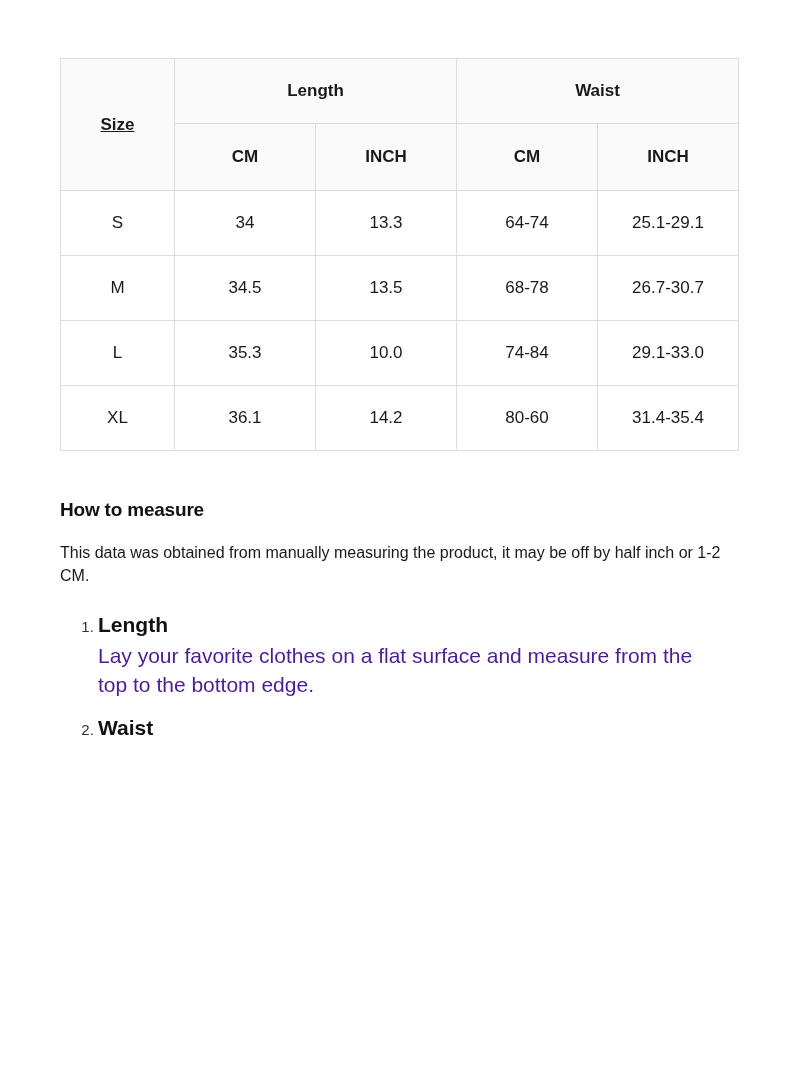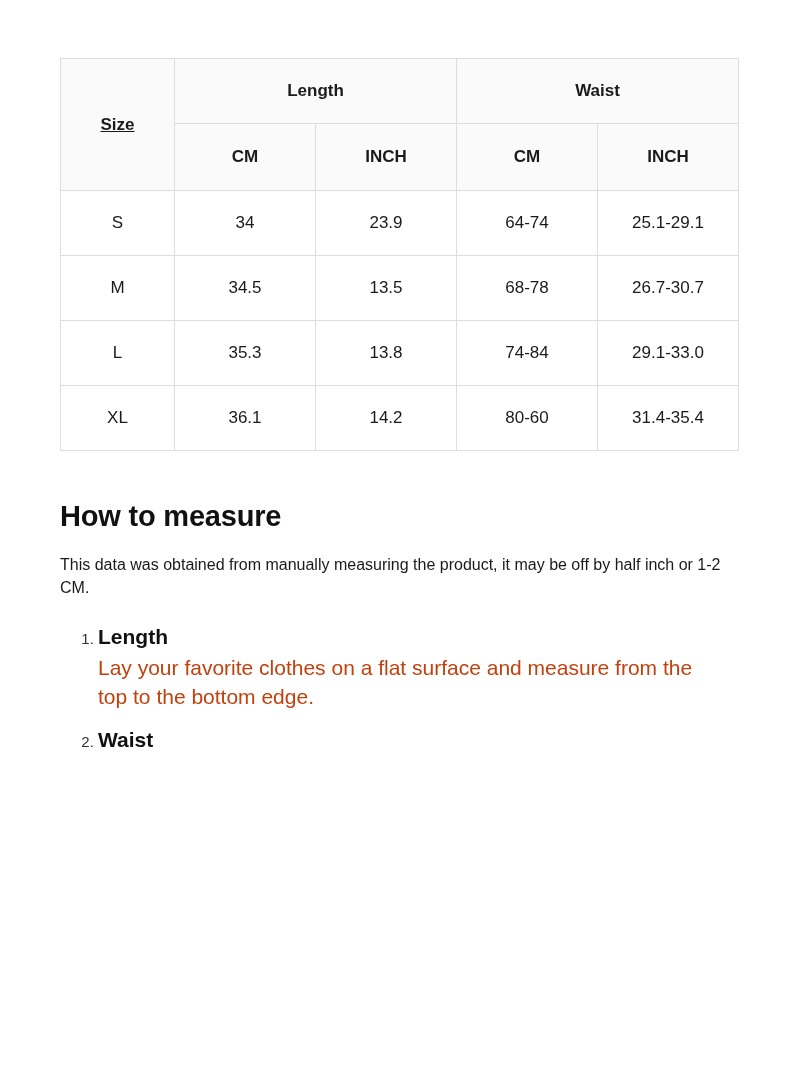--- a/index.html
+++ b/index.html
@@ -61,21 +61,21 @@
   .col-in-waist { width: 189px; }
   table.size-table tbody td {
     height: 64px;
     font-size: 17px;
     color: #1a1a1a;
     background: #ffffff;
   }
 
   
   h2.section-title {
-    font-size: 29px;
+    font-size: 19px;
     line-height: 1.2;
     margin: 48px 0 0 0;
     font-weight: bold;
     letter-spacing: -0.2px;
     color: #111111;
   }
   p.intro {
     font-size: 16px;
     line-height: 1.42;
     margin: 20px 0 0 0;
@@ -100,21 +100,21 @@
     font-size: 21px;
     font-weight: bold;
     line-height: 1.3;
     color: #111111;
     display: block;
     margin-bottom: 2px;
   }
   .item-body {
     font-size: 21px;
     line-height: 1.42;
-    color: #c2410c;
+    color: #4c1d95;
     display: block;
     margin-bottom: 14px;
     max-width: 620px;
   }
 </style>
 </head>
 <body>
 
 <div class="page">
 
@@ -129,35 +129,35 @@
         <th class="th-unit col-cm-len">CM</th>
         <th class="th-unit col-in-len">INCH</th>
         <th class="th-unit col-cm-waist">CM</th>
         <th class="th-unit col-in-waist">INCH</th>
       </tr>
     </thead>
     <tbody>
       <tr>
         <td>S</td>
         <td>34</td>
-        <td>23.9</td>
+        <td>13.3</td>
         <td>64-74</td>
         <td>25.1-29.1</td>
       </tr>
       <tr>
         <td>M</td>
         <td>34.5</td>
         <td>13.5</td>
         <td>68-78</td>
         <td>26.7-30.7</td>
       </tr>
       <tr>
         <td>L</td>
         <td>35.3</td>
-        <td>13.8</td>
+        <td>10.0</td>
         <td>74-84</td>
         <td>29.1-33.0</td>
       </tr>
       <tr>
         <td>XL</td>
         <td>36.1</td>
         <td>14.2</td>
         <td>80-60</td>
         <td>31.4-35.4</td>
       </tr>

